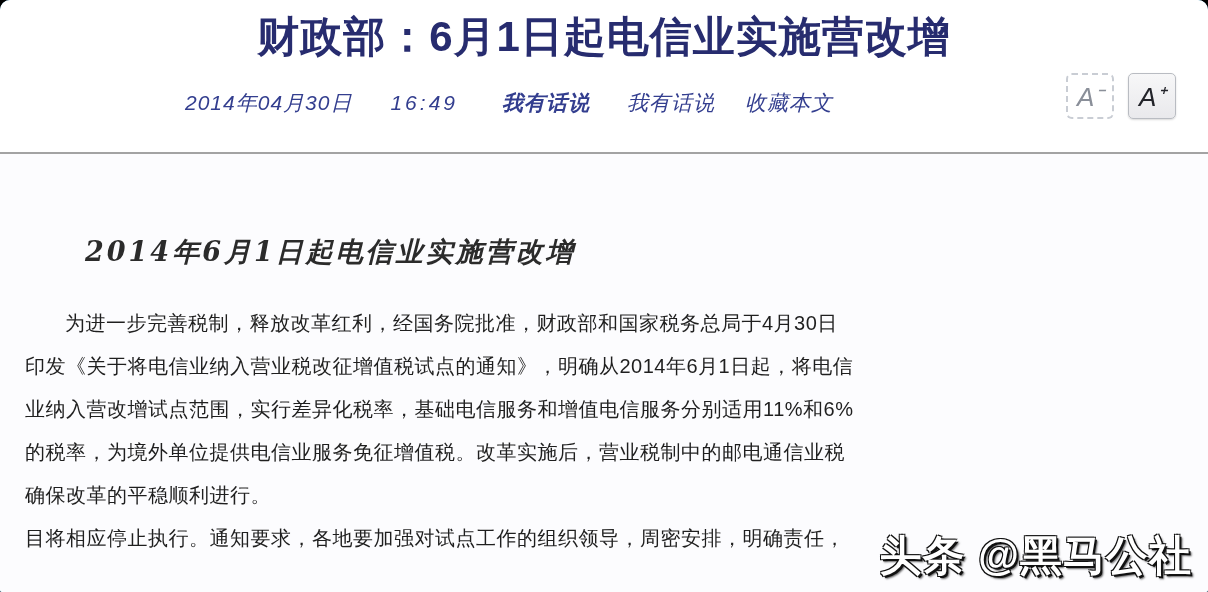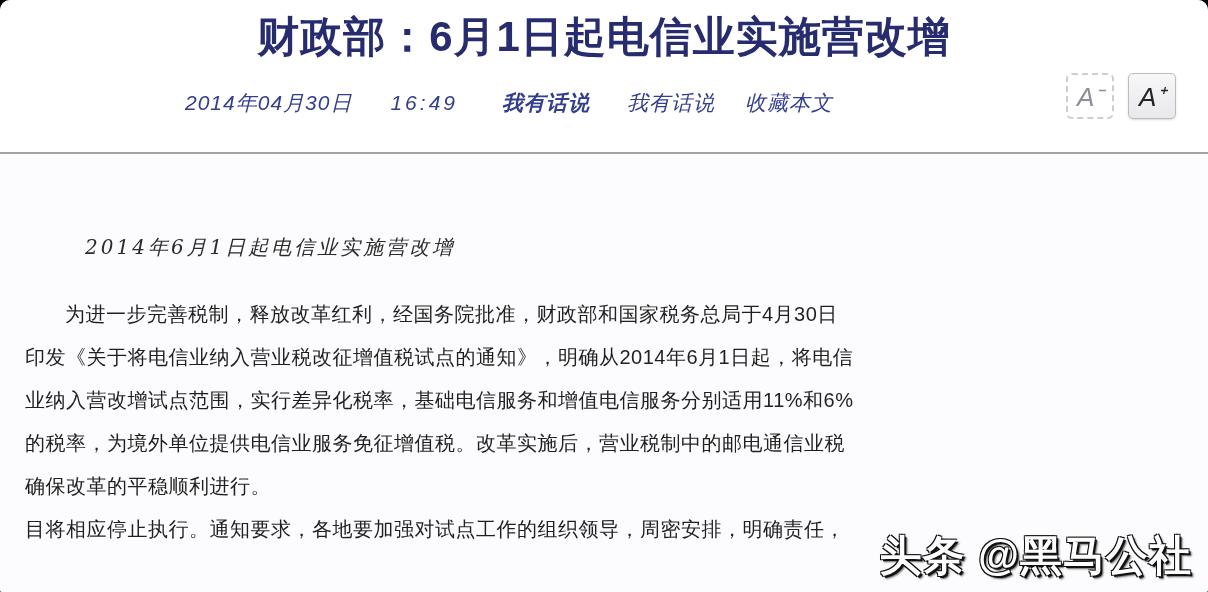--- a/index.html
+++ b/index.html
@@ -96,23 +96,24 @@
   .article-body {
     flex: 1 1 auto;
     background: #fcfcfe;
     padding: 80px 30px 0 25px;
     position: relative;
   }
   .article-subtitle {
     margin-left: 60px;
     font-family: "DejaVu Serif", "Liberation Serif", serif;
     font-style: italic;
-    font-size: 20px;
+    font-size: 27px;
     letter-spacing: 3px;
     color: #2b2b2b;
+    font-weight: bold;
   }
   .paragraph {
     margin-top: 32px;
     font-size: 20px;
     line-height: 43px;
     color: #1f1f1f;
     letter-spacing: 0.5px;
   }
   .para-line { white-space: nowrap; }
   .para-line.first { text-indent: 2em; }

